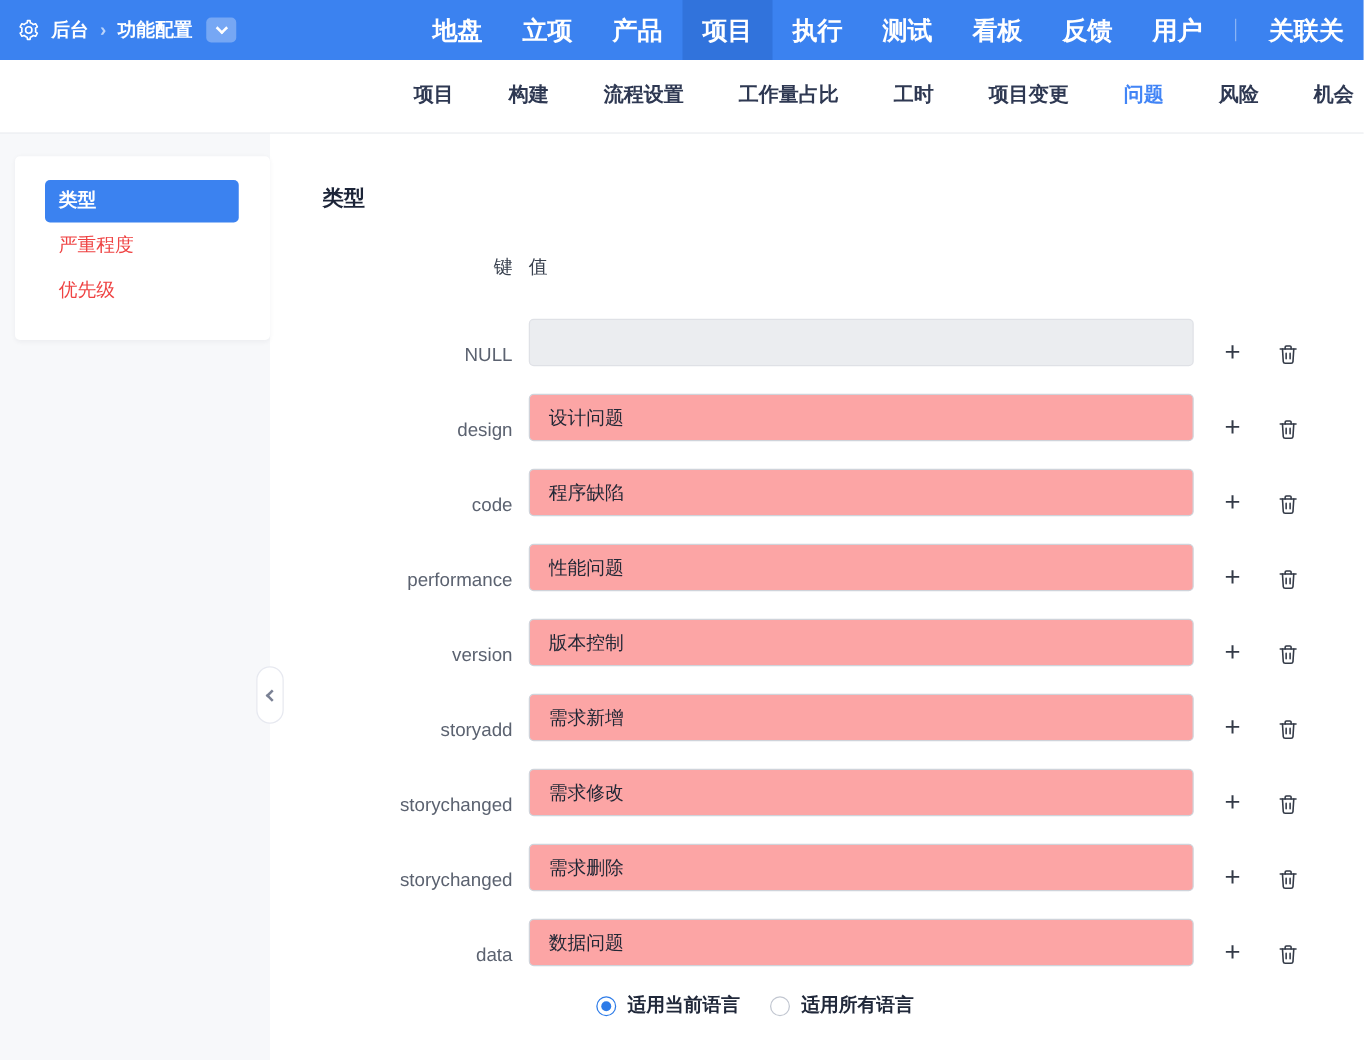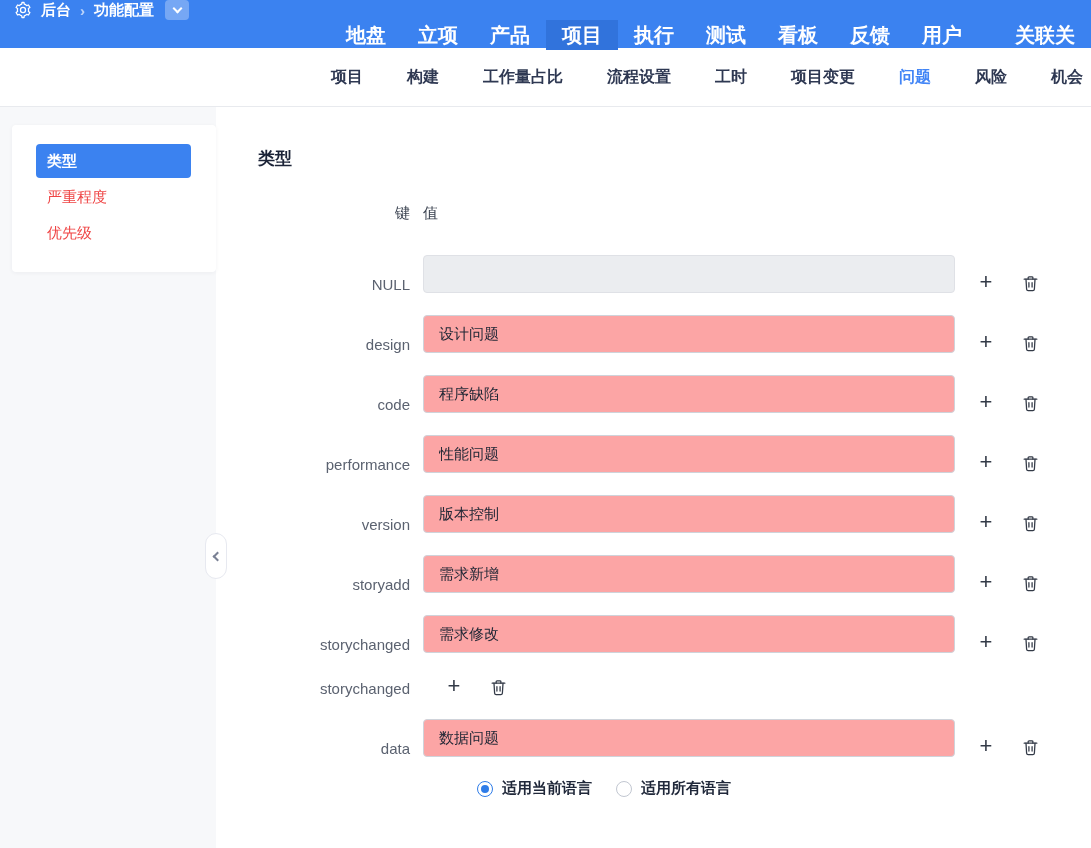--- a/index.html
+++ b/index.html
@@ -2,21 +2,21 @@
 <html><head>
 <meta charset="utf-8">
 <style>
   * { box-sizing: border-box; margin: 0; padding: 0; }
   html,body { width:1091px; height:848px; overflow:hidden; }
   body {
     font-family: "Liberation Sans", "DejaVu Sans", sans-serif;
     background:#fff; color:#20283a;
   }
   
-  .topbar { height:48px; background:#3b82f0; display:flex; align-items:stretch; color:#fff;flex-direction:column; }
+  .topbar { height:48px; background:#3b82f0; display:flex; align-items:stretch; color:#fff; }
   .breadcrumb { display:flex; align-items:center; padding-left:14px; gap:9px; font-weight:bold; font-size:15px; white-space:nowrap; }
   .icon-gear { display:flex; align-items:center; }
   .crumb-sep { color:rgba(255,255,255,.65); font-size:15px; font-weight:bold; }
   .crumb-chip { background:rgba(255,255,255,.3); border-radius:4px; width:24px; height:20px; display:flex; align-items:center; justify-content:center; margin-left:2px; cursor:pointer; }
   .chev-down { width:7px; height:7px; border-right:2px solid #fff; border-bottom:2px solid #fff; transform:rotate(45deg); margin-top:-3px; }
   .topnav { margin-left:auto; display:flex; align-items:stretch; white-space:nowrap; }
   .tnav-item { display:flex; align-items:center; padding:0 16px; font-weight:bold; font-size:20px; color:#fff; cursor:pointer; text-decoration:none; }
   .tnav-item.active { background:#3173dc; }
   .tnav-divider { width:1px; background:rgba(255,255,255,.4); margin:15px 10px; }
   
@@ -94,23 +94,23 @@
     <a class="tnav-item">关联关</a>
   </nav>
 </header>
 
 <nav class="subnav">
 
     <a class="snav-item">项目</a>
 
     <a class="snav-item">构建</a>
 
+    <a class="snav-item">流程设置</a>
+
     <a class="snav-item">工作量占比</a>
-
-    <a class="snav-item">流程设置</a>
 
     <a class="snav-item">工时</a>
 
     <a class="snav-item">项目变更</a>
 
     <a class="snav-item active">问题</a>
 
     <a class="snav-item">风险</a>
 
     <a class="snav-item">机会</a>
@@ -250,20 +250,21 @@
                 <path d="M9 6.5V4.7A1.2 1.2 0 0 1 10.2 3.5h3.6A1.2 1.2 0 0 1 15 4.7v1.8"></path>
                 <path d="M6.3 6.5l.8 12.8a1.9 1.9 0 0 0 1.9 1.7h6a1.9 1.9 0 0 0 1.9-1.7l.8-12.8"></path>
                 <path d="M10 11v5.5M14 11v5.5"></path>
               </svg>
             </span>
           </button>
         </div>
 
         <div class="form-row">
           <span class="row-key">storychanged</span>
+          <input class="row-input" type="text" value="需求删除" style="">
           <button class="btn-plus"><span>+</span></button>
           <button class="btn-trash">
             <span style="display:flex">
               <svg width="19" height="19" viewBox="0 0 24 24" fill="none" stroke="#333a47" stroke-width="1.6" stroke-linecap="round" stroke-linejoin="round">
                 <path d="M4 6.5h16"></path>
                 <path d="M9 6.5V4.7A1.2 1.2 0 0 1 10.2 3.5h3.6A1.2 1.2 0 0 1 15 4.7v1.8"></path>
                 <path d="M6.3 6.5l.8 12.8a1.9 1.9 0 0 0 1.9 1.7h6a1.9 1.9 0 0 0 1.9-1.7l.8-12.8"></path>
                 <path d="M10 11v5.5M14 11v5.5"></path>
               </svg>
             </span>

